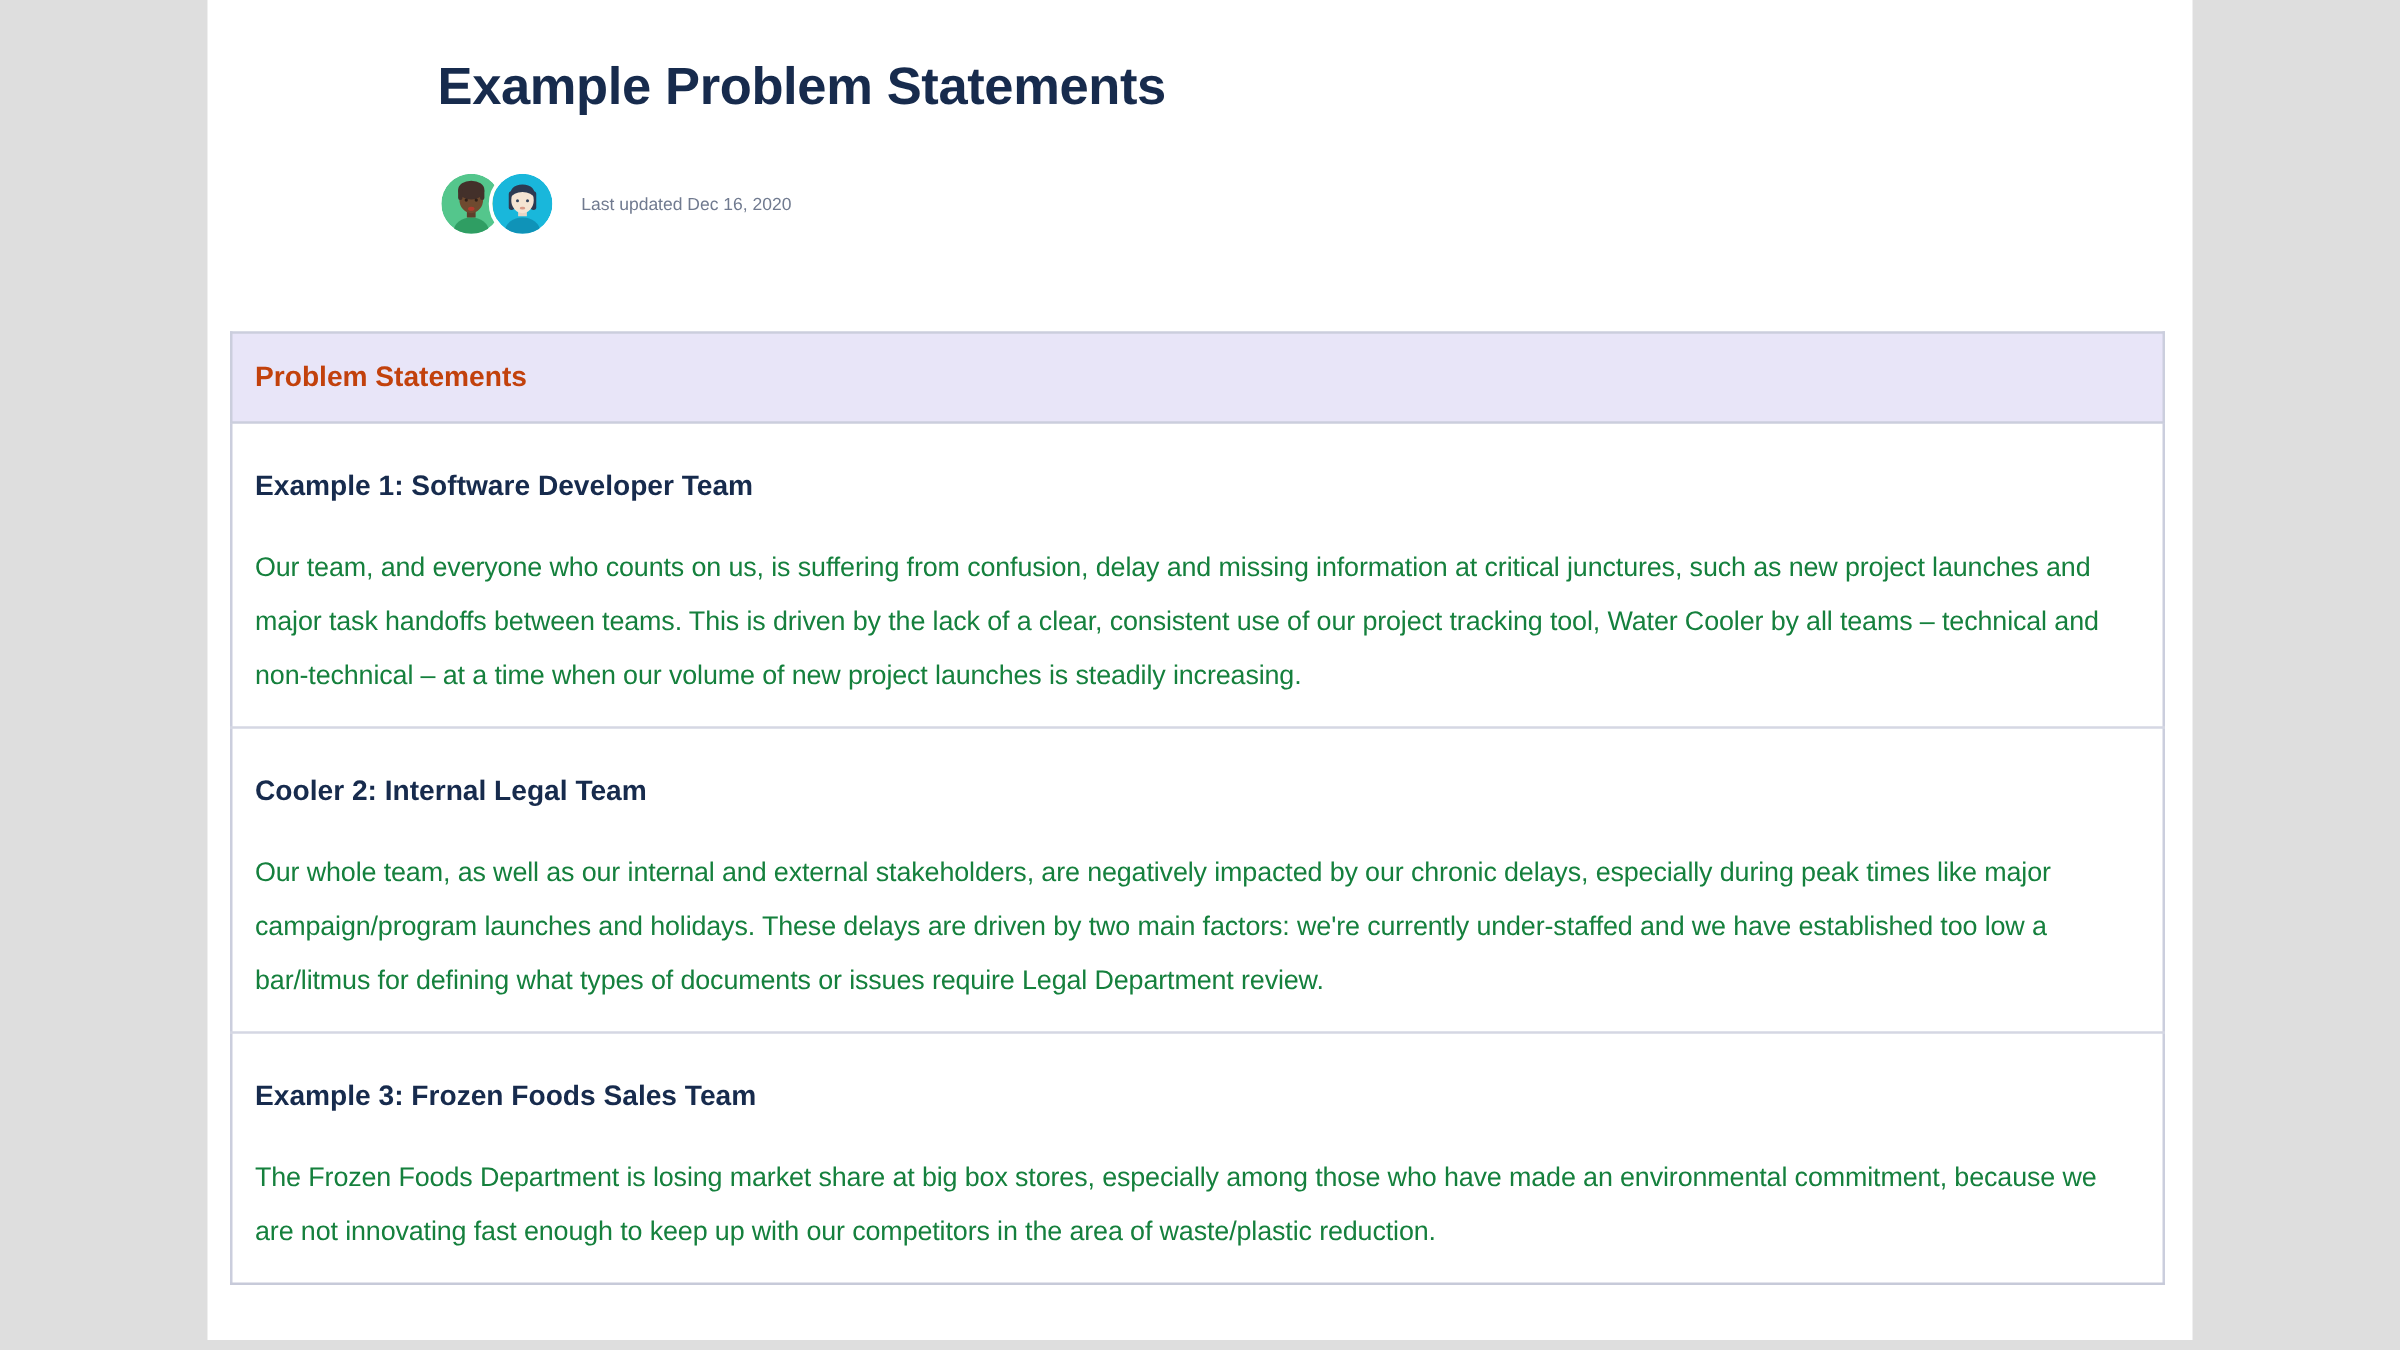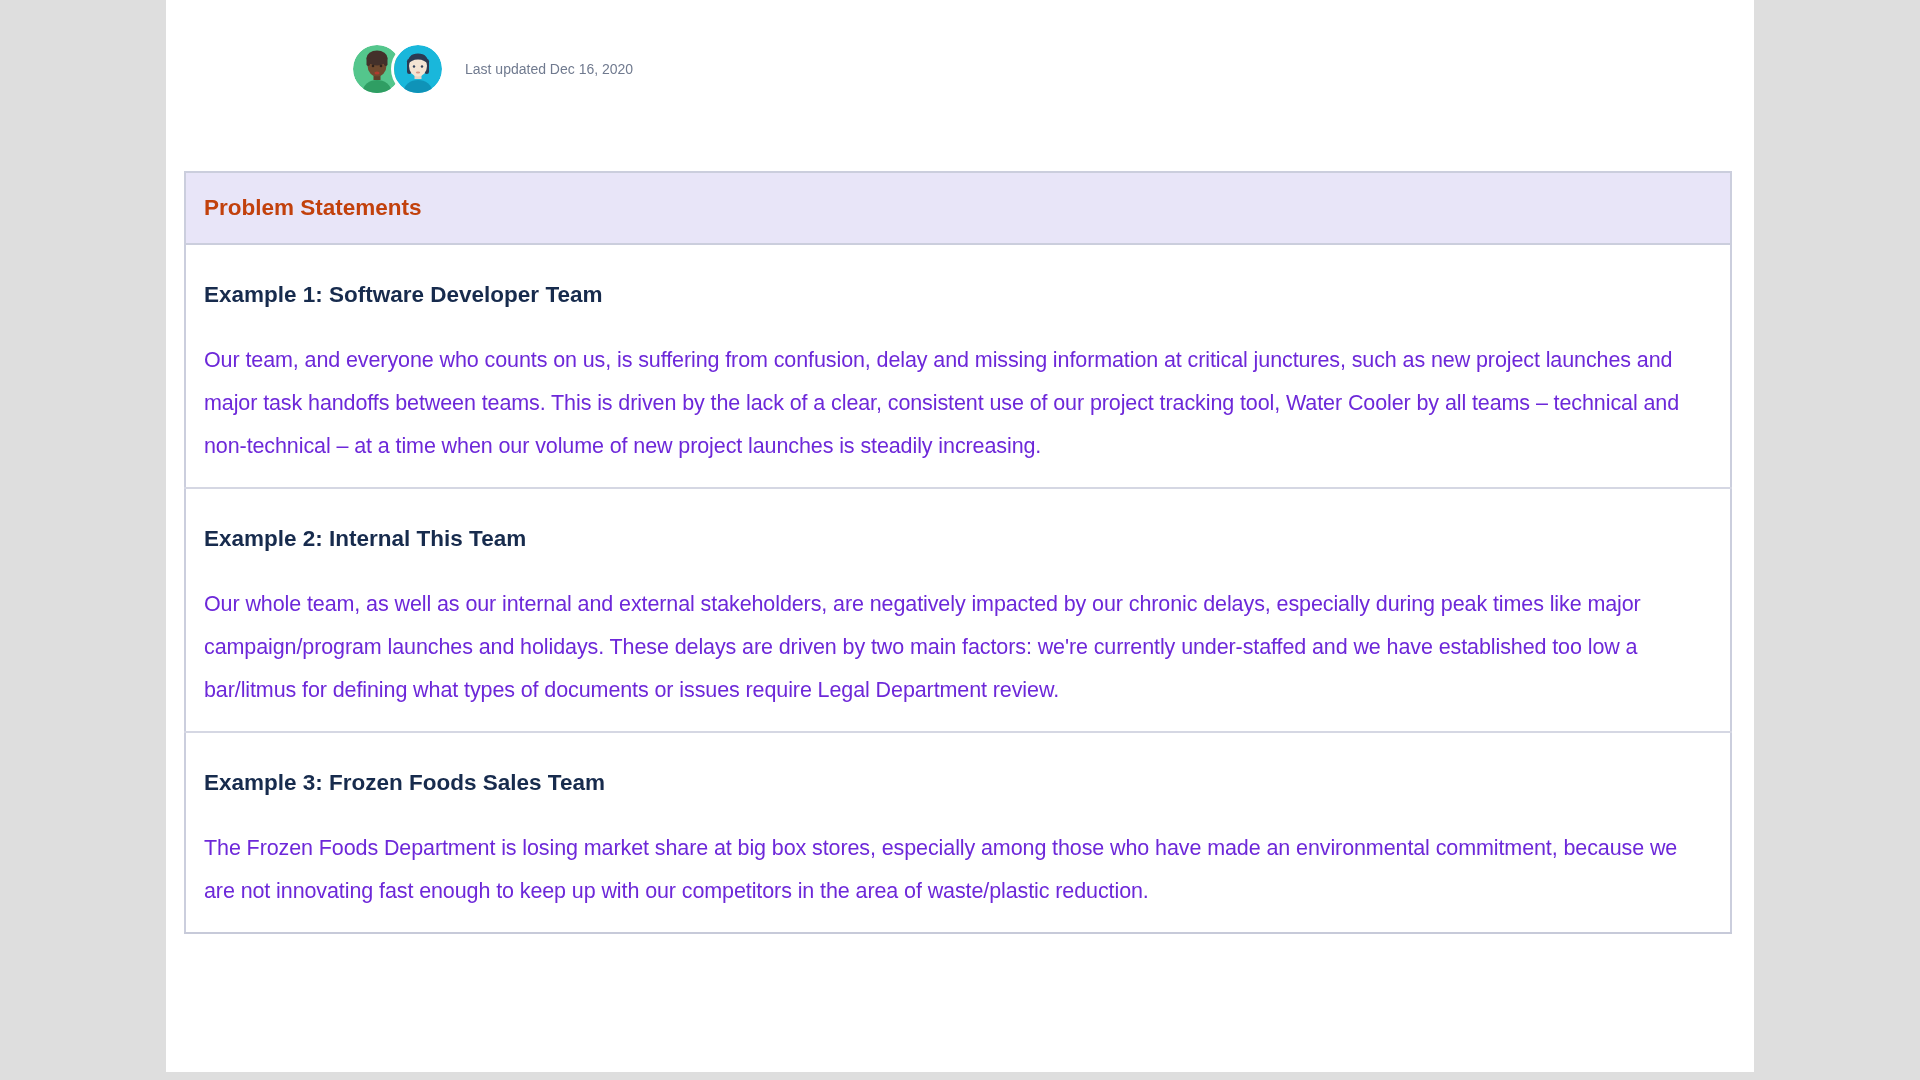--- a/index.html
+++ b/index.html
@@ -71,29 +71,30 @@
     font-size: 22.5px;
     font-weight: 700;
     line-height: 28px;
     color: #172B4D;
     margin-bottom: 30px;
     margin-top: 12px;
   }
   .ps-body {
     font-size: 21.5px;
     line-height: 43px;
-    color: #6d28d9;
+    color: #15803d;
     letter-spacing: -0.1px;
   }
 </style>
 </head>
 <body>
 
 <div class="page">
 
+  <h1 class="page-title">Example Problem Statements</h1>
 
   <div class="meta-row">
     <div class="avatar-group">
       <span class="avatar">
         <svg viewBox="0 0 48 48" xmlns="http://www.w3.org/2000/svg">
           <circle cx="24" cy="24" r="24" fill="#54C68C"></circle>
           <ellipse cx="24" cy="46" rx="14" ry="11" fill="#2F9E63"></ellipse>
           <rect x="20.5" y="26" width="7" height="9" fill="#5E3F2A"></rect>
           <ellipse cx="24" cy="20.5" rx="9.5" ry="11" fill="#6F4A2F"></ellipse>
           <ellipse cx="24" cy="13" rx="10.5" ry="7.5" fill="#43302A"></ellipse>
@@ -130,21 +131,21 @@
     </thead>
     <tbody>
       <tr>
         <td class="ps-cell">
           <div class="ps-heading">Example 1: Software Developer Team</div>
           <div class="ps-body">Our team, and everyone who counts on us, is suffering from confusion, delay and missing information at critical junctures, such as new project launches and major task handoffs between teams. This is driven by the lack of a clear, consistent use of our project tracking tool, Water Cooler by all teams – technical and non-technical – at a time when our volume of new project launches is steadily increasing.</div>
         </td>
       </tr>
       <tr>
         <td class="ps-cell">
-          <div class="ps-heading">Example 2: Internal This Team</div>
+          <div class="ps-heading">Cooler 2: Internal Legal Team</div>
           <div class="ps-body">Our whole team, as well as our internal and external stakeholders, are negatively impacted by our chronic delays, especially during peak times like major campaign/program launches and holidays. These delays are driven by two main factors: we're currently under-staffed and we have established too low a bar/litmus for defining what types of documents or issues require Legal Department review.</div>
         </td>
       </tr>
       <tr>
         <td class="ps-cell">
           <div class="ps-heading">Example 3: Frozen Foods Sales Team</div>
           <div class="ps-body">The Frozen Foods Department is losing market share at big box stores, especially among those who have made an environmental commitment, because we are not innovating fast enough to keep up with our competitors in the area of waste/plastic reduction.</div>
         </td>
       </tr>
     </tbody>

